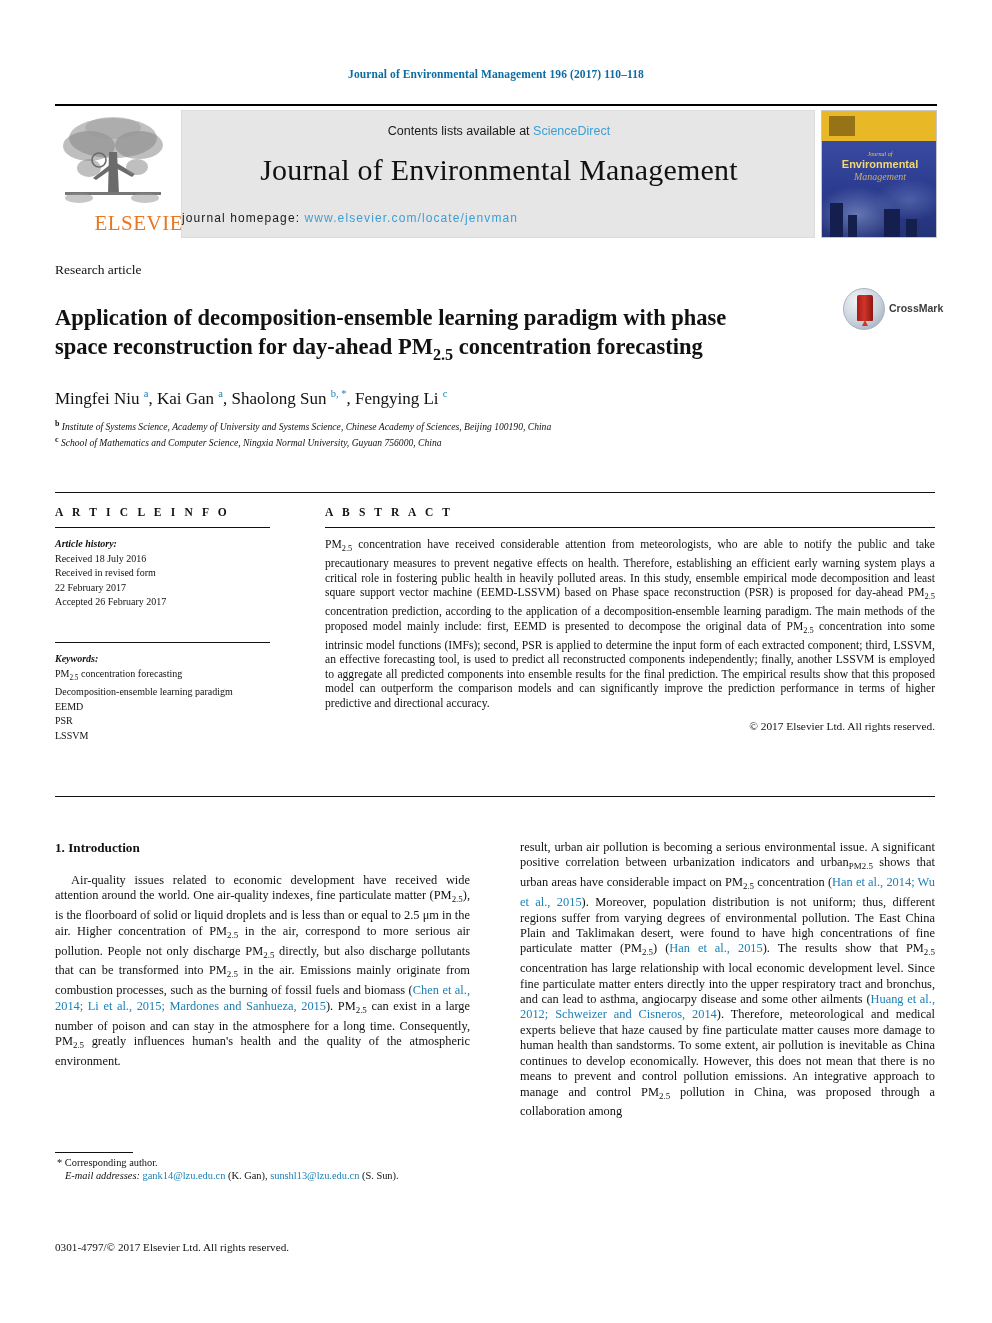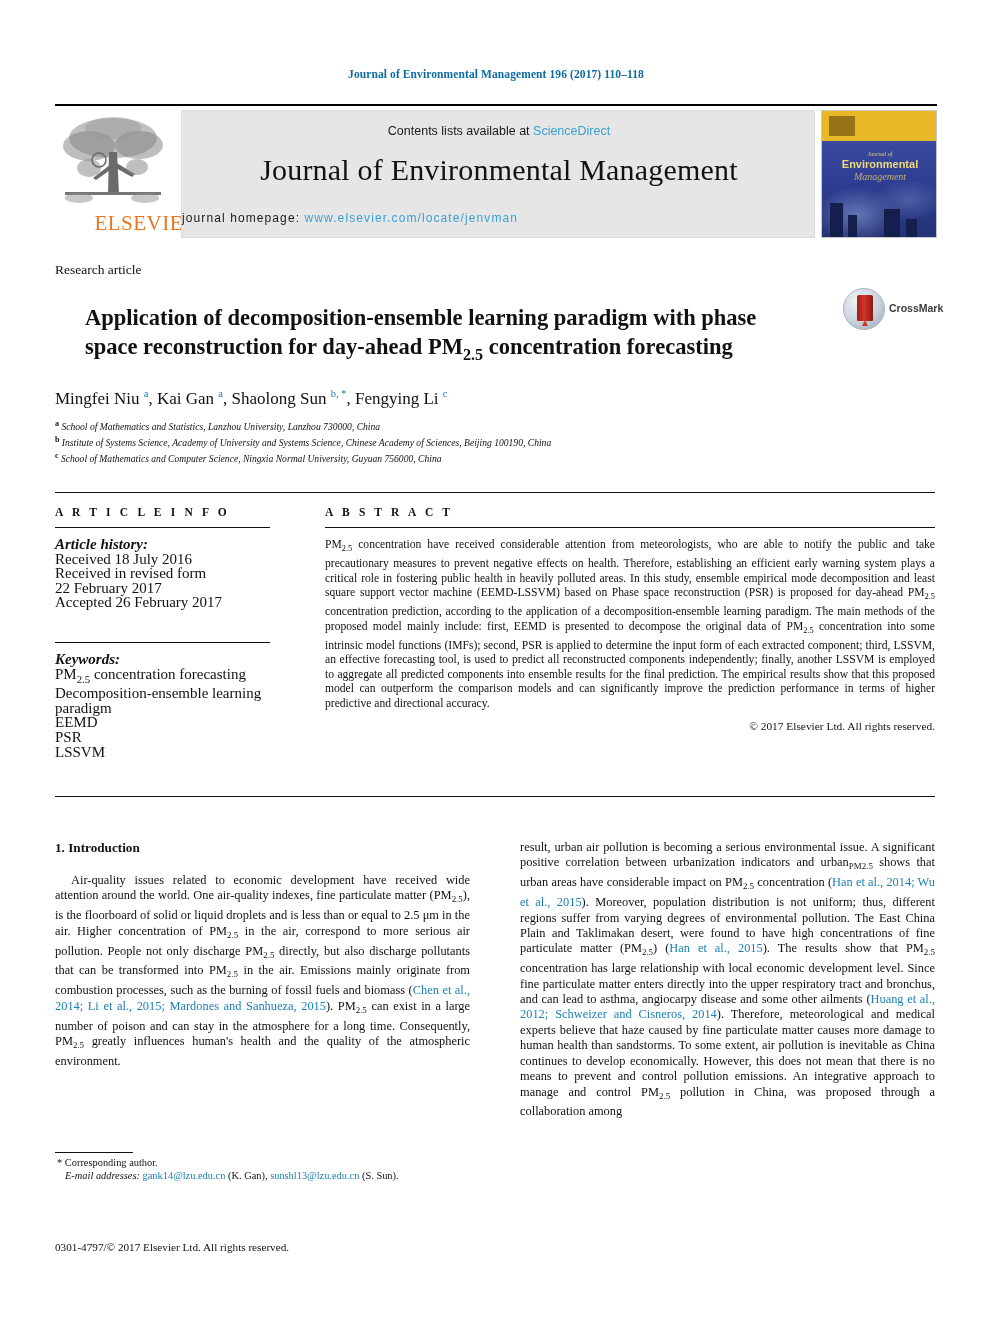--- a/index.html
+++ b/index.html
@@ -200,21 +200,20 @@
     color: #111;
   }
   .paper-title {
     position: absolute;
     left: 55px; top: 288px;
     width: 720px;
     font-family: "Liberation Serif", serif;
     font-size: 22.5px;
     line-height: 29px;
     color: #111;
-    margin-left: 30px;
   }
   .crossmark {
     position: absolute;
     left: 843px; top: 288px;
     width: 96px;
     height: 42px;
   }
   .cm-circle {
     position: absolute;
     left: 0; top: 0;
@@ -309,21 +308,21 @@
     color: #111;
   }
   .thin-rule {
     height: 1px;
     background: #111;
     margin-top: 9px;
   }
   .info-body {
     margin-top: 9px;
     font-family: "Liberation Serif", serif;
-    font-size: 15px;
+    font-size: 10px;
     line-height: 14.6px;
     color: #111;
   }
   .info-label {
     font-style: italic;
     font-weight: bold;
   }
   .kw-block { margin-top: 32px; }
   .abs-body {
     margin-top: 10px;
@@ -472,21 +471,20 @@
   <div class="crossmark">
     <div class="cm-circle">
       <div class="cm-book"></div>
     </div>
     <div class="cm-label">CrossMark</div>
   </div>
 
   <div class="authors">Mingfei Niu <span class="aff-mark">a</span>, Kai Gan <span class="aff-mark">a</span>, Shaolong Sun <span class="aff-mark">b, *</span>, Fengying Li <span class="aff-mark">c</span></div>
 
   <div class="affiliations">
-    <div><span class="sup">a</span> <span>School of Mathematics and Statistics, Lanzhou University, Lanzhou 730000, China</span></div>
     <div><span class="sup">b</span> <span>Institute of Systems Science, Academy of University and Systems Science, Chinese Academy of Sciences, Beijing 100190, China</span></div>
     <div><span class="sup">c</span> <span>School of Mathematics and Computer Science, Ningxia Normal University, Guyuan 756000, China</span></div>
   </div>
 
   <div class="rule rule-top-info"></div>
   <div class="rule rule-bot-info"></div>
 
   <div class="info-col">
     <div class="sec-head">A R T I C L E  I N F O</div>
     <div class="thin-rule"></div>

